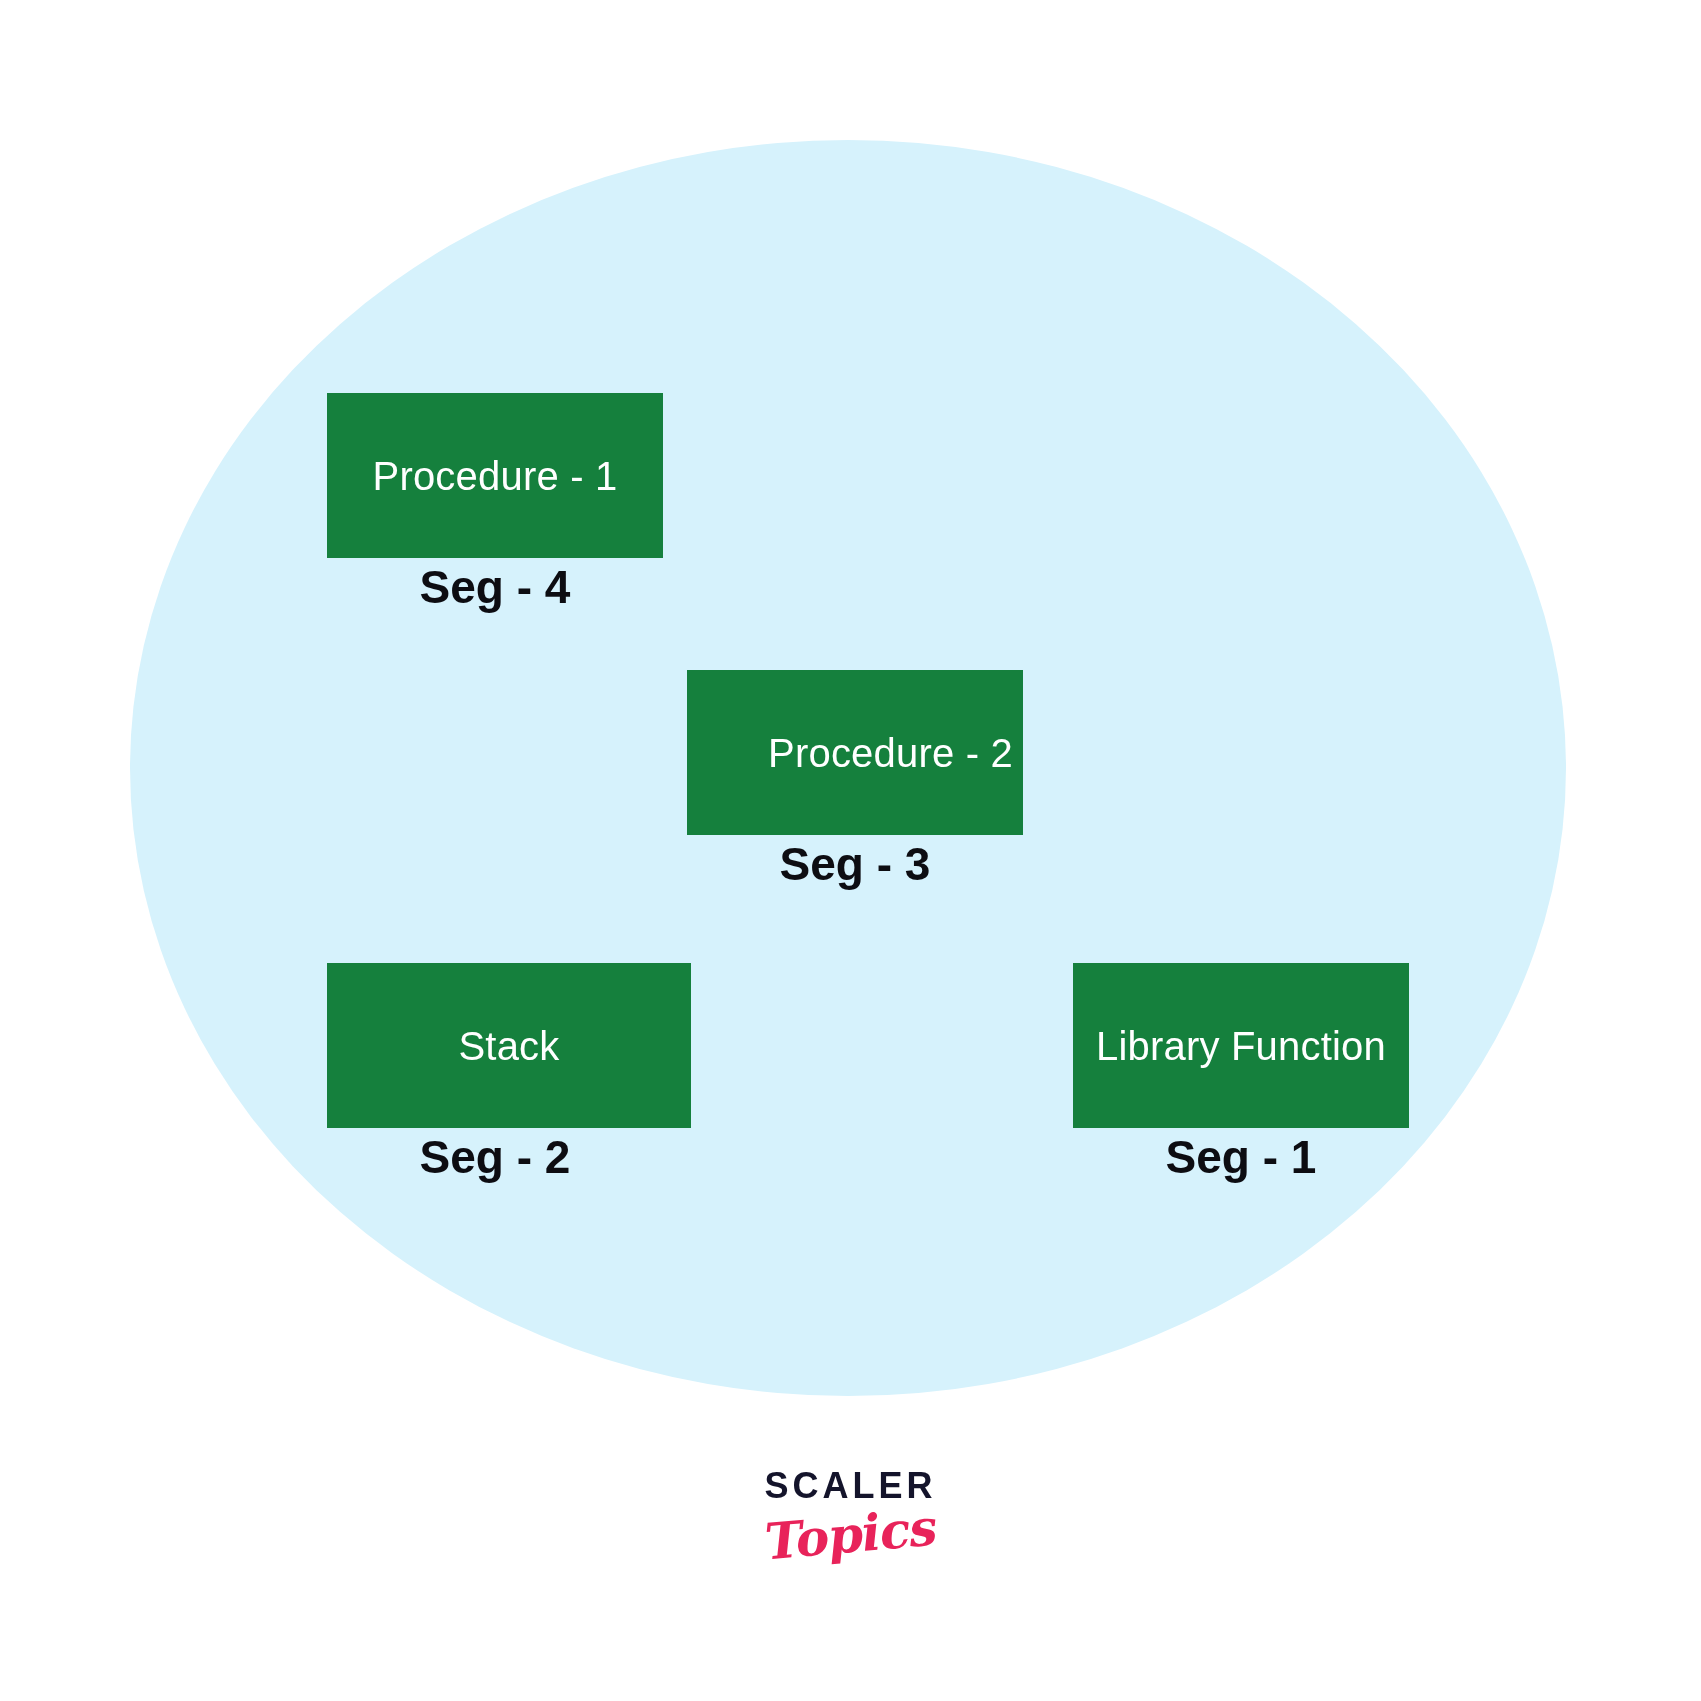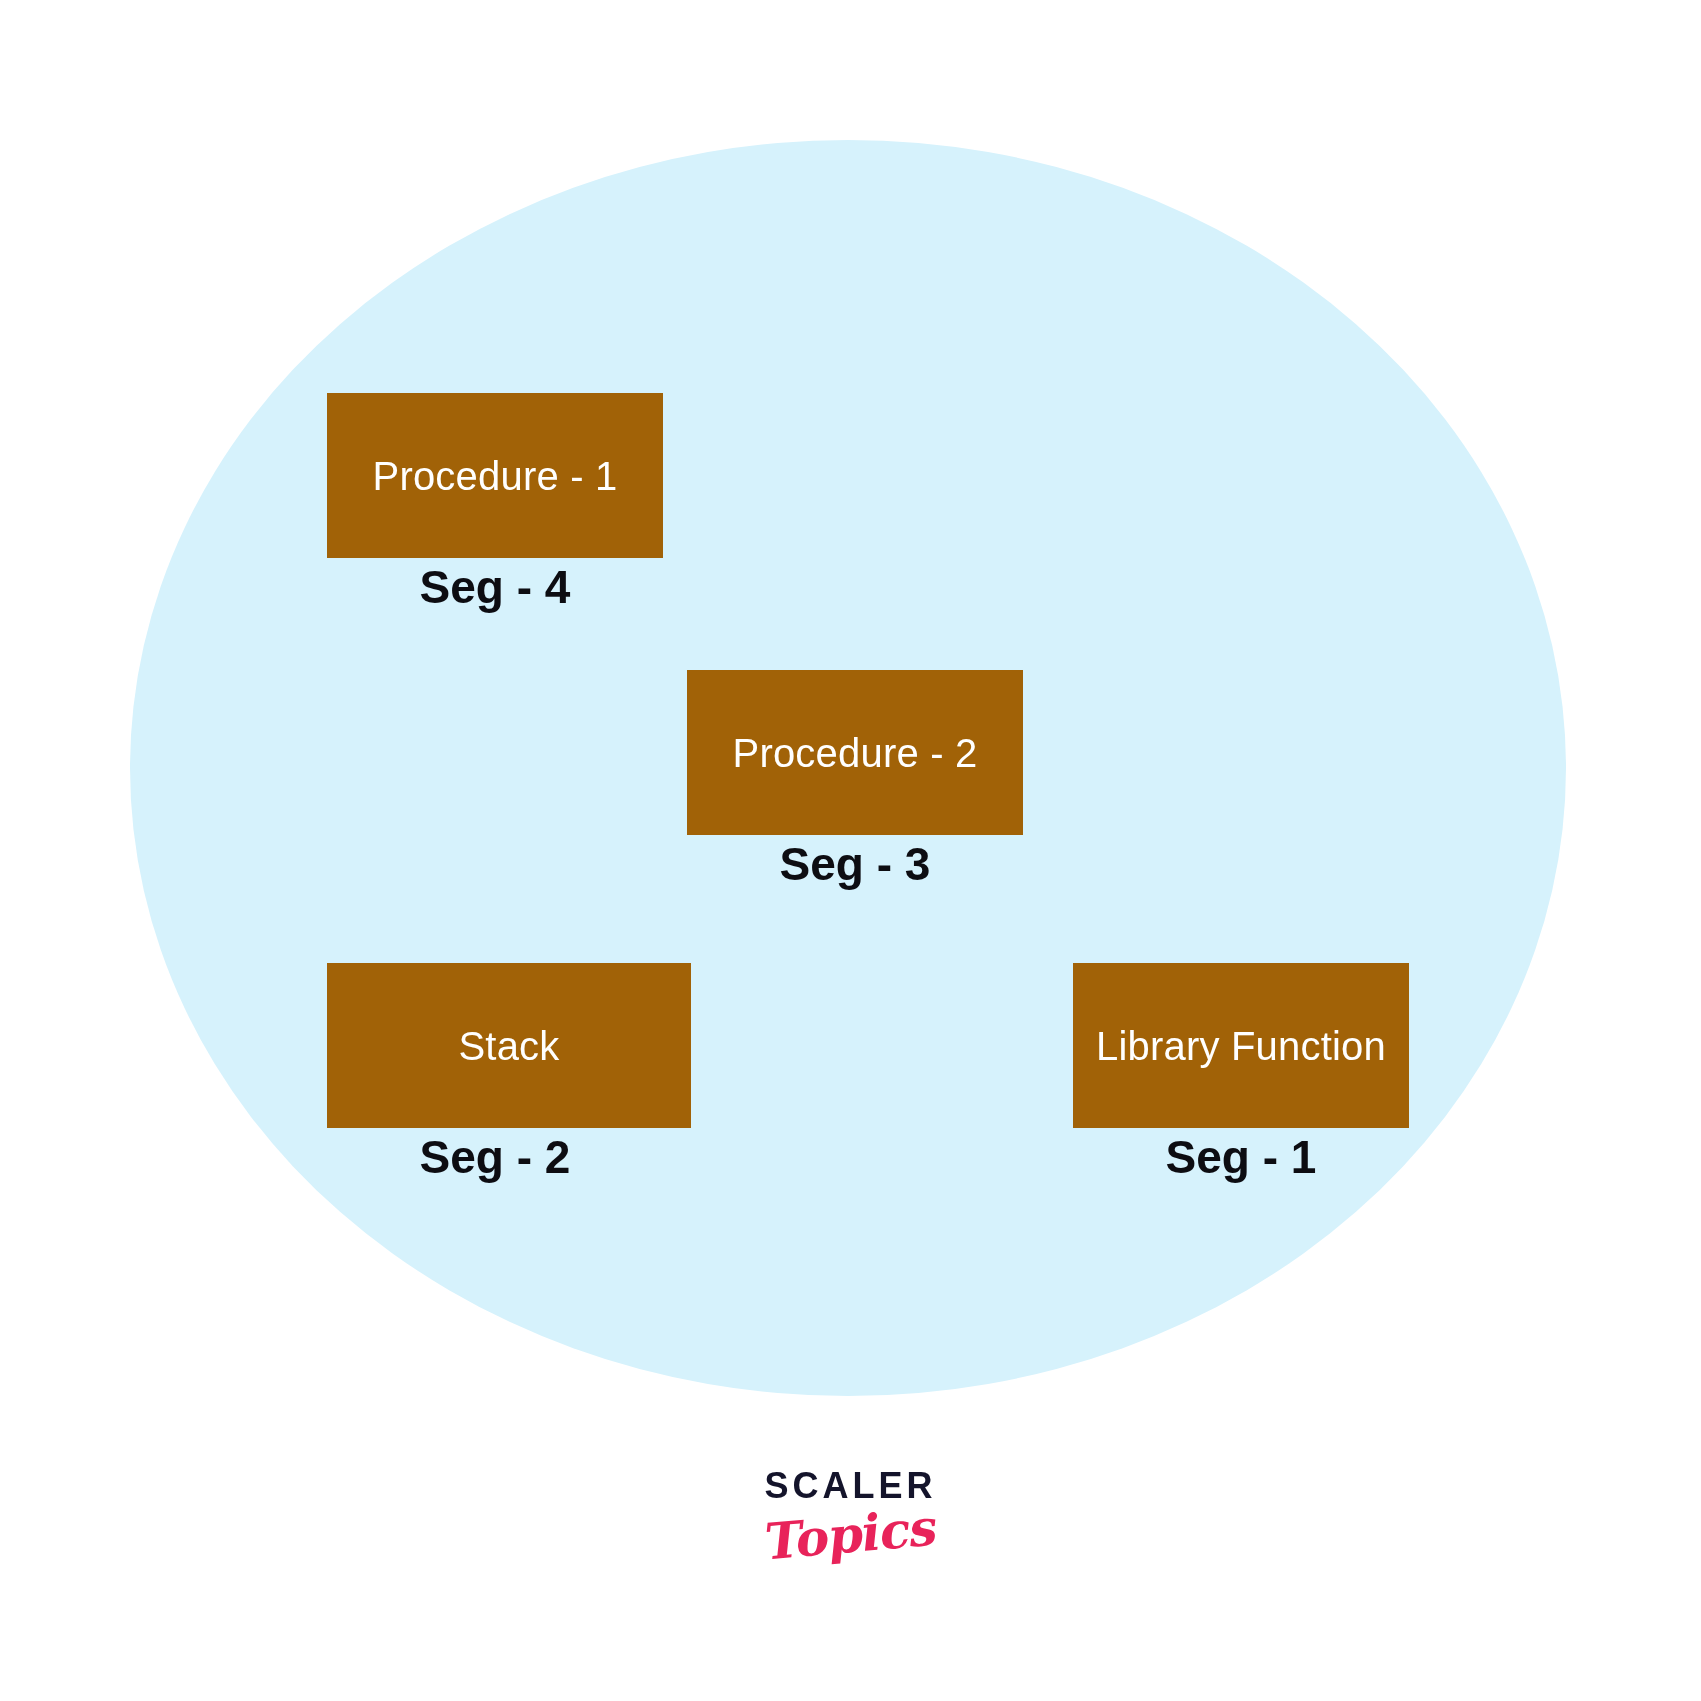--- a/index.html
+++ b/index.html
@@ -26,21 +26,21 @@
     width: 1436px;
     height: 1256px;
     background: #d6f2fc;
     border-radius: 50%;
   }
   
   .seg-node {
     position: absolute;
   }
   .seg-box {
-    background: #a16207;
+    background: #15803d;
     display: flex;
     align-items: center;
     justify-content: center;
     box-sizing: border-box;
     padding: 8px 10px;
   }
   .seg-box-label {
     color: #ffffff;
     font-family: "Liberation Sans", sans-serif;
     font-size: 40px;
@@ -62,21 +62,21 @@
   
   #node-procedure-1 { left: 327px; top: 393px; }
   #node-procedure-1 .seg-box { width: 336px; height: 165px; }
   #node-procedure-1 .seg-caption { width: 336px; }
 
   #node-main-program { left: 1039px; top: 393px; }
   #node-main-program .seg-box { width: 336px; height: 165px; }
   #node-main-program .seg-caption { width: 336px; }
 
   #node-procedure-2 { left: 687px; top: 670px; }
-  #node-procedure-2 .seg-box { width: 336px; height: 165px; }
+  #node-procedure-2 .seg-box { width: 336px; height: 165px; justify-content: flex-end; }
   #node-procedure-2 .seg-caption { width: 336px; }
 
   #node-stack { left: 327px; top: 963px; }
   #node-stack .seg-box { width: 364px; height: 165px; }
   #node-stack .seg-caption { width: 336px; }
 
   #node-library-function { left: 1073px; top: 963px; }
   #node-library-function .seg-box { width: 336px; height: 165px; }
   #node-library-function .seg-caption { width: 336px; }
 

